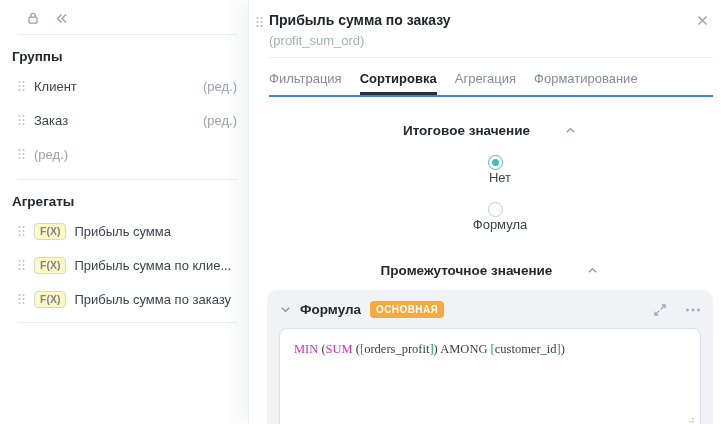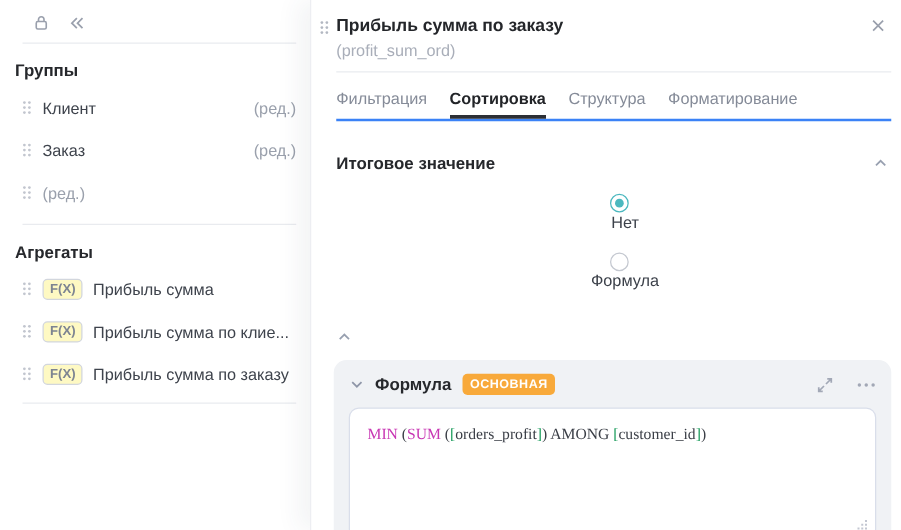--- a/index.html
+++ b/index.html
@@ -34,21 +34,21 @@
   .p-drag { position: absolute; left: 7px; top: 16px; color: #b3b8c2; cursor: grab; }
   .p-title { font-size: 14px; font-weight: bold; color: #24262a; }
   .p-subtitle { font-size: 13px; color: #a9aeb9; margin-top: 5px; }
   .p-close { position: absolute; right: 12px; top: 14px; cursor: pointer; }
   .p-divider { height: 1px; background: #e9ebef; margin: 0 8px 0 20px; }
 
   .tabs { display: flex; gap: 18px; margin: 0 8px 0 20px; border-bottom: 2px solid #3b82f6; padding-top: 13px; }
   .tab { font-size: 13px; color: #858b98; padding-bottom: 9px; cursor: pointer; }
   .tab.active { color: #222428; font-weight: bold; box-shadow: inset 0 -3px 0 #2c2f35; }
 
-  .section-head { display: flex; justify-content: space-between; align-items: center; margin: 26px 10px 0 20px; gap: 34px; }
+  .section-head { display: flex; justify-content: center; align-items: center; margin: 26px 10px 0 20px; gap: 34px; }
   .section-head.second { margin-top: 31px; }
   .section-title { font-size: 13.5px; font-weight: bold; color: #26282c; }
   .section-head .icon { cursor: pointer; color: #98a0b0; }
 
   .radio-row { display: flex; align-items: center; margin: 17px 0 0 20px; cursor: pointer; flex-direction: column; }
   .radio { width: 15px; height: 15px; border-radius: 50%; border: 1.5px solid #c4c8d0; position: relative; flex: none; background: #fff; }
   .radio.selected { border-color: var(--accent-teal); }
   .radio.selected::after { content: ""; position: absolute; left: 50%; top: 50%; width: 7px; height: 7px;
     margin: -3.5px 0 0 -3.5px; border-radius: 50%; background: var(--accent-teal); }
   .radio-label { font-size: 13px; color: #3c414a; margin-left: 10px; }
@@ -204,21 +204,21 @@
       <svg width="13" height="13" viewBox="0 0 13 13" fill="none" stroke="currentColor" stroke-width="1.4">
         <path d="M2.5 2.5 L10.5 10.5 M10.5 2.5 L2.5 10.5"></path>
       </svg>
     </span>
   </div>
   <div class="p-divider"></div>
 
   <div class="tabs" id="tabs">
       <span class="tab">Фильтрация</span>
       <span class="tab active">Сортировка</span>
-      <span class="tab">Структура</span>
+      <span class="tab">Агрегация</span>
       <span class="tab">Форматирование</span>
     </div>
 
   <div class="section-head">
     <span class="section-title">Итоговое значение</span>
     <span class="icon">
       <svg width="13" height="13" viewBox="0 0 14 14" fill="none" stroke="currentColor" stroke-width="1.5">
         <path d="M3 9 L7 5 L11 9"></path>
       </svg>
     </span>
@@ -228,20 +228,21 @@
         <span class="radio selected"></span>
         <span class="radio-label">Нет</span>
       </div>
       <div class="radio-row">
         <span class="radio"></span>
         <span class="radio-label">Формула</span>
       </div>
     </div>
 
   <div class="section-head second">
+    <span class="section-title">Промежуточное значение</span>
     <span class="icon">
       <svg width="13" height="13" viewBox="0 0 14 14" fill="none" stroke="currentColor" stroke-width="1.5">
         <path d="M3 9 L7 5 L11 9"></path>
       </svg>
     </span>
   </div>
 
   <div class="card">
     <div class="card-header">
       <span class="chev icon">

